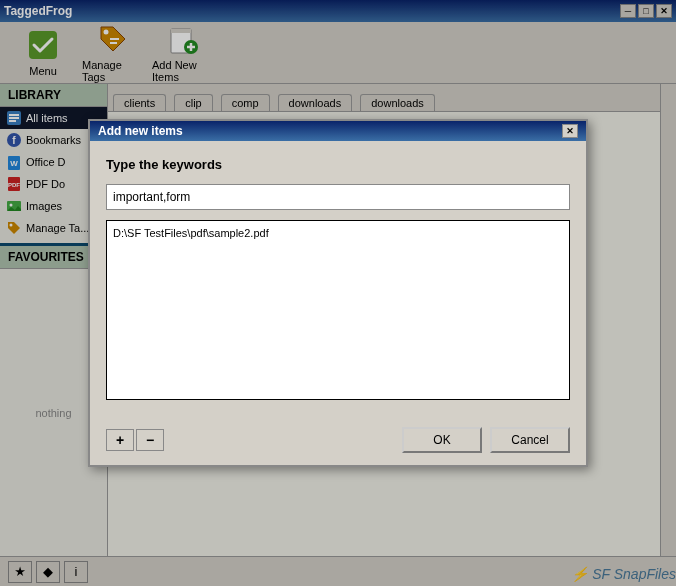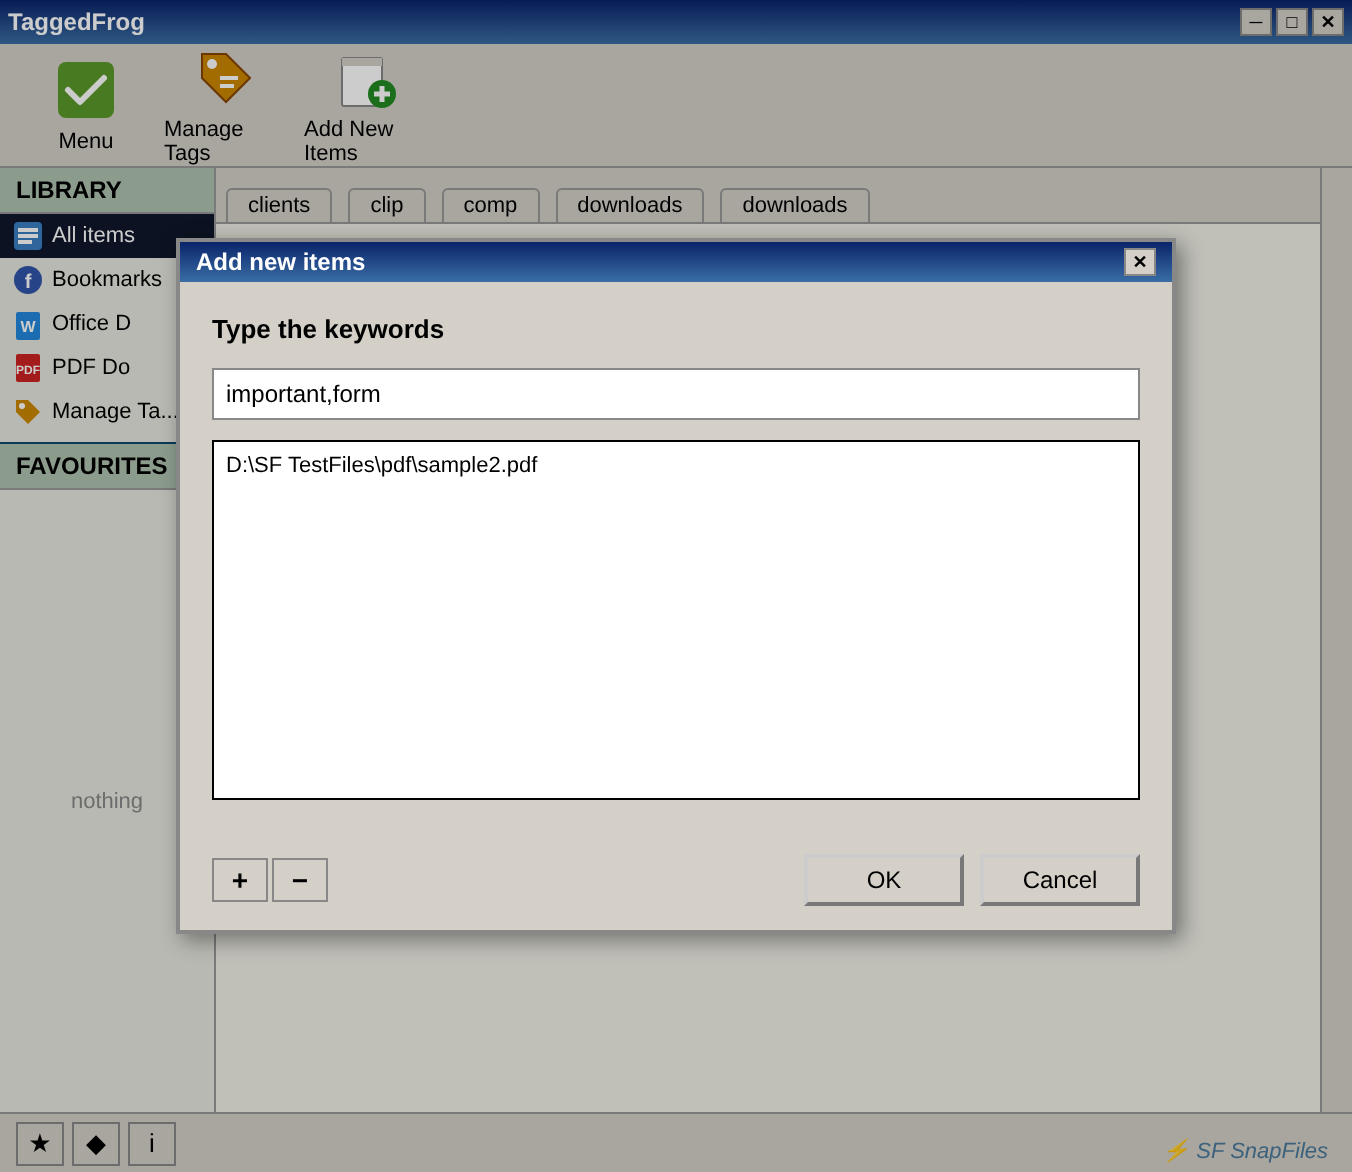--- a/index.html
+++ b/index.html
@@ -113,21 +113,21 @@
       align-items: center;
       justify-content: center;
       font-size: 12px;
     }
     .sidebar-favourites {
       background: #b0c4b0;
       padding: 4px 8px;
       font-weight: bold;
       font-size: 12px;
       color: #000;
-      border-top: 1px solid #0c4a6e;
+      border-top: 3px solid #0c4a6e;
       border-bottom: 1px solid #999;
       margin-top: 4px;
     }
     .sidebar-nothing {
       flex: 1;
       display: flex;
       align-items: center;
       justify-content: center;
       color: #888;
       font-size: 11px;
@@ -381,20 +381,30 @@
         <svg width="16" height="16" viewBox="0 0 16 16">
           <rect x="2" y="1" width="12" height="14" rx="1" fill="#cc2222"></rect>
           <text x="8" y="11" text-anchor="middle" font-size="6" fill="white" font-weight="bold">PDF</text>
         </svg>
       </div>
       <span>PDF Do</span>
     </div>
     <div class="sidebar-item">
       <div class="sidebar-item-icon">
         <svg width="16" height="16" viewBox="0 0 16 16">
+          <rect x="1" y="3" width="14" height="10" rx="1" fill="#44aa44"></rect>
+          <circle cx="5" cy="7" r="1.5" fill="white"></circle>
+          <polyline points="1,13 5,9 9,12 12,8 15,11 15,13" fill="#228822"></polyline>
+        </svg>
+      </div>
+      <span>Images</span>
+    </div>
+    <div class="sidebar-item">
+      <div class="sidebar-item-icon">
+        <svg width="16" height="16" viewBox="0 0 16 16">
           <path d="M2,2 L8,2 L14,8 L8,14 L2,8 Z" fill="#cc8800"></path>
           <circle cx="5" cy="5" r="1.5" fill="white"></circle>
         </svg>
       </div>
       <span>Manage Ta...</span>
     </div>
     <div class="sidebar-favourites">FAVOURITES</div>
     <div class="sidebar-nothing">nothing</div>
   </div>
 
@@ -440,16 +450,16 @@
         <div class="add-remove-btn">−</div>
       </div>
       <div class="modal-action-buttons">
         <button class="action-btn">OK</button>
         <button class="action-btn">Cancel</button>
       </div>
     </div>
   </div>
 </div>
 
-<div style="position:absolute; bottom: 4px; right: 12px; color:#4a7a9b; font-size:11px; font-style:italic; z-index:50;">
+<div style="position:absolute; bottom: 4px; right: 0; color:#4a7a9b; font-size:14px; font-style:italic; z-index:50;">
   <span style="color:#5599bb;">⚡</span>
   <span>SF SnapFiles</span>
 </div>
 
 </body></html>

